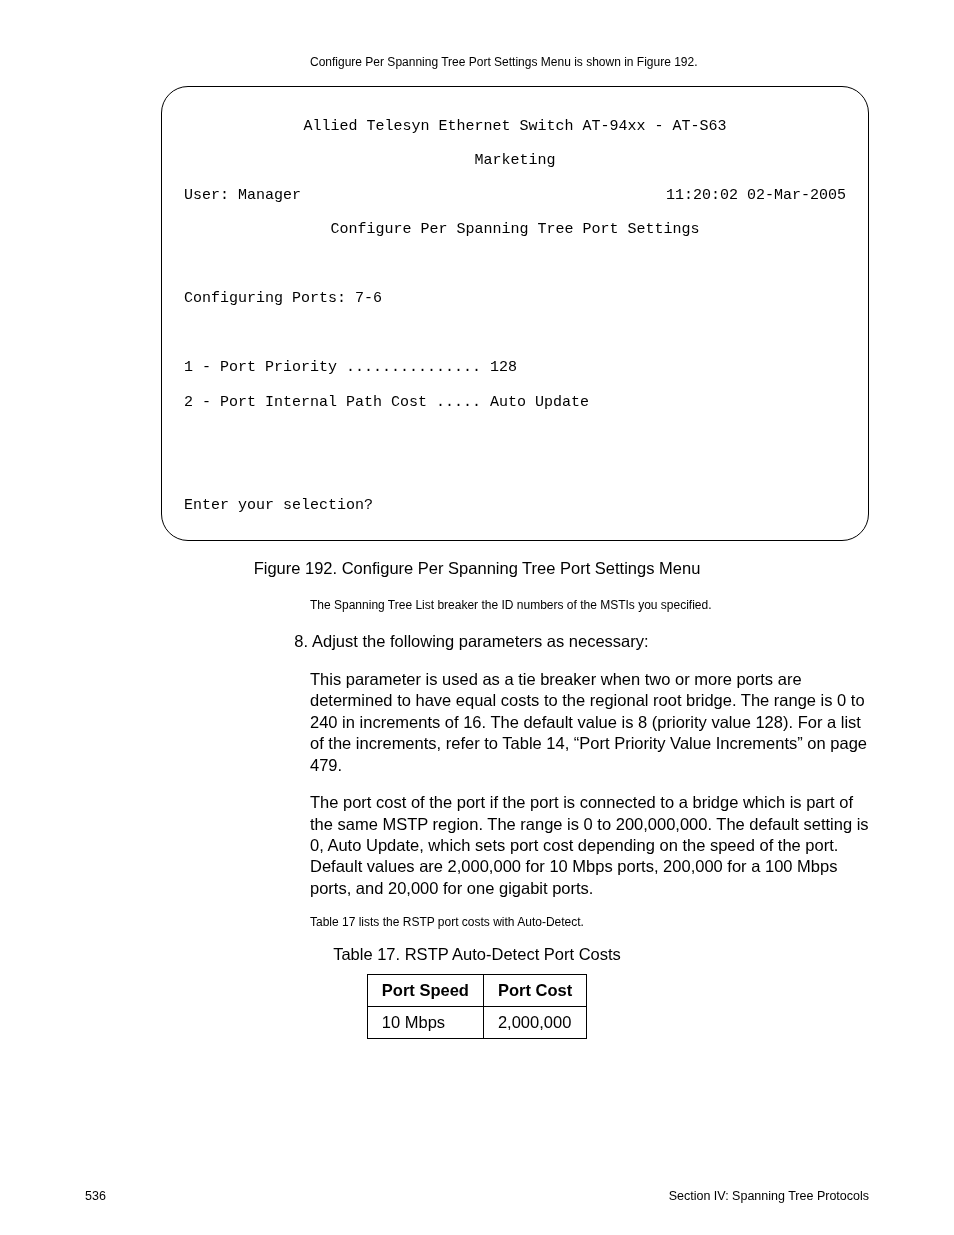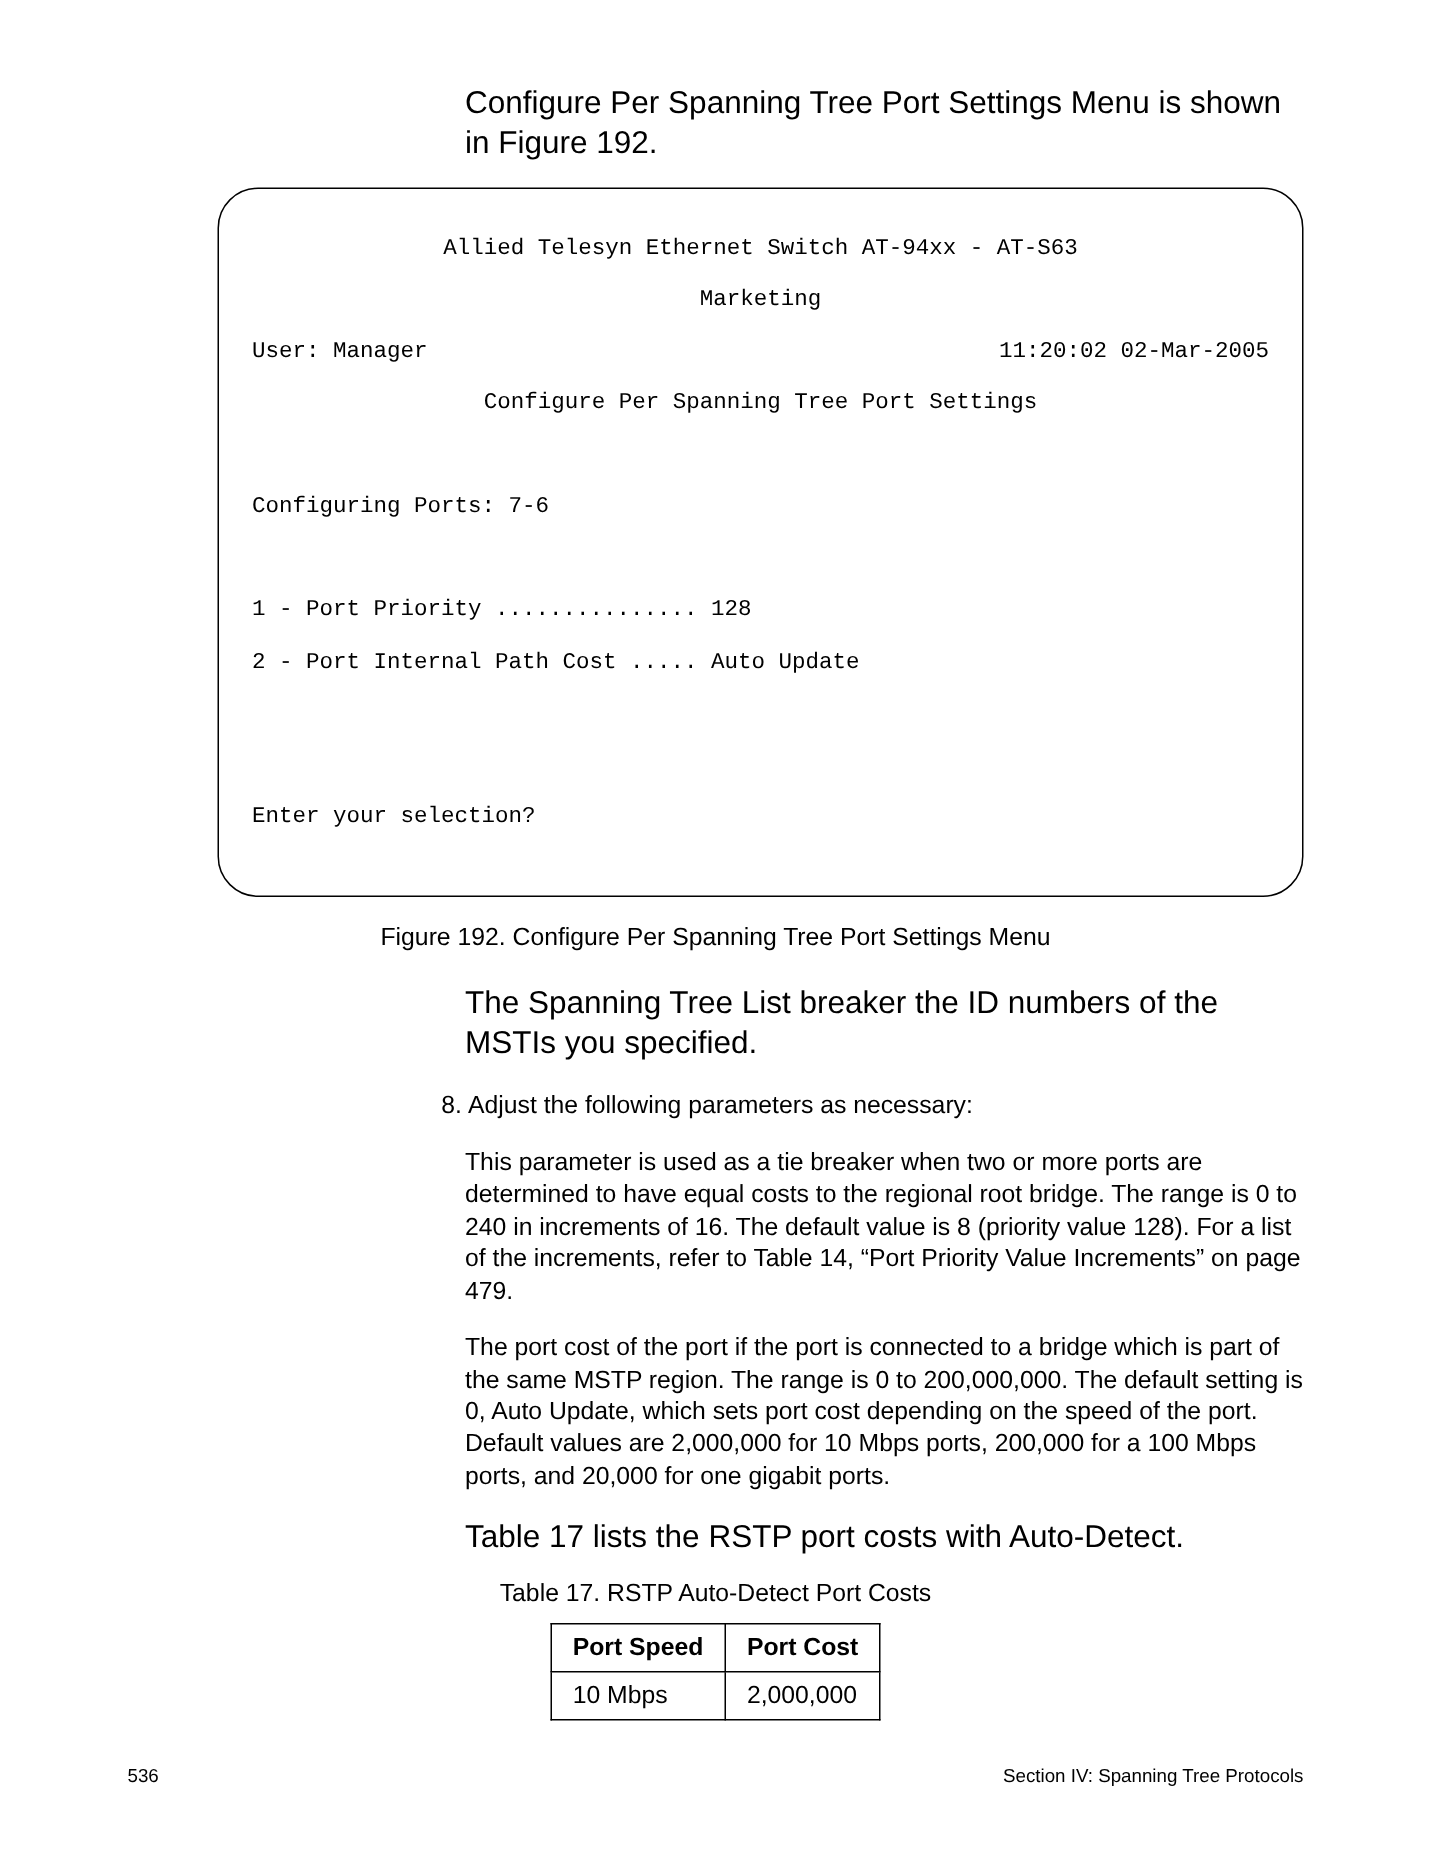--- a/index.html
+++ b/index.html
@@ -18,31 +18,31 @@
     box-sizing: border-box;
     height: 100%;
     position: relative;
   }
   .running-header {
     font-size: 12px;
     margin-bottom: 55px;
   }
   .content-block {
     margin-left: 225px;
-    font-size: 21px;
+    font-size: 12px;
     line-height: 1.3;
   }
   .intro-para {
     margin-bottom: 15px;
   }
   .terminal-box {
-    margin: 0 0 18px 60px;
+    margin: 0 0 18px 76px;
     border: 1.5px solid #000;
     border-radius: 27px;
-    padding: 14px 22px 26px 22px;
+    padding: 14px 22px 8px 22px;
     font-family: "Courier New", Courier, monospace;
     font-size: 15px;
     line-height: 1.15;
     white-space: pre;
     box-sizing: border-box;
   }
   .term-row {
     display: flex;
   }
   .term-left { flex: 0 0 auto; }
@@ -89,21 +89,21 @@
     padding: 6px 14px;
     text-align: left;
   }
   table.data th {
     font-weight: bold;
     text-align: center;
     margin-left: 18px;
   }
   .footer {
     position: absolute;
-    bottom: 44px;
+    bottom: 32px;
     left: 85px;
     right: 85px;
     display: flex;
     justify-content: space-between;
     font-size: 12.5px;
     gap: 23px;
   }
 </style>
 </head>
 <body>

